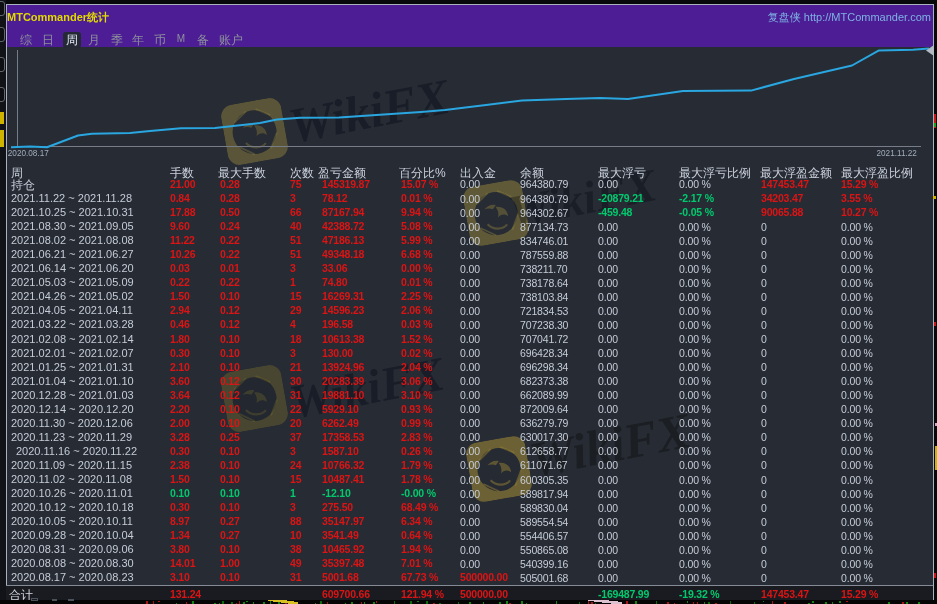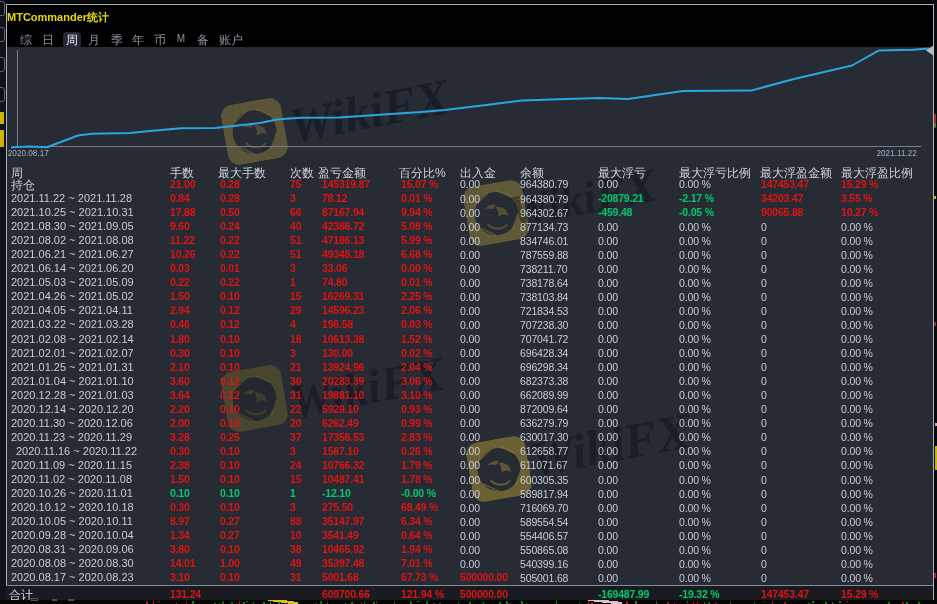--- a/index.html
+++ b/index.html
@@ -1,19 +1,19 @@
 <!DOCTYPE html>
 <html><head><meta charset="utf-8">
 <style>
 html,body{margin:0;padding:0;background:#08090b;width:937px;height:604px;overflow:hidden}
 *{box-sizing:border-box}
 body{position:relative;font-family:"Liberation Sans",sans-serif;-webkit-font-smoothing:antialiased}
 i,b,em{font-style:normal;font-weight:normal;display:block;position:absolute}
 #win{position:absolute;left:6px;top:4px;width:928px;height:597px;border-top:1px solid #a9b2be;border-left:1px solid #a9b2be;border-right:1px solid #a9b2be;background:#262b34}
-#hdr{position:absolute;left:0;top:0;width:100%;height:42px;background:#000000}
+#hdr{position:absolute;left:0;top:0;width:100%;height:42px;background:#4c1d95}
 #title{left:0;top:5px;font-size:11px;font-weight:bold;color:#e3da00;letter-spacing:0}
 #rtitle{right:2px;top:5px;font-size:11px;color:#7fb2e3}
 .mi{top:27px;font-size:12px;color:#8e929b;transform:translateX(-50%)}
 .sel{left:56px;top:27px;width:18px;height:16px;background:#242935;border-radius:3px;color:#e6ecf8;font-size:12px;text-align:center;line-height:16px}
 #chart{position:absolute;left:0;top:42px;width:925px;height:120px}
 .row{position:absolute;left:0;width:937px;height:14px}
 .h{top:0;font-size:12px;color:#ccd2dc}
 .cjk{top:0;font-size:12px;color:#c6ccd6}
 .dt{top:0.5px;font-size:11px;color:#c6ccd6;white-space:nowrap}
 .v{top:1px;font-size:10.5px;letter-spacing:-0.15px;white-space:nowrap}
@@ -48,20 +48,21 @@
 <i class="lbtn" style="top:1px"></i>
     <i class="lbtn" style="top:27px"></i>
 <i class="lbtn" style="top:57px"></i>
     <i class="lbtn" style="top:87px"></i>
 <i style="left:0;top:112px;width:4px;height:12px;background:#cdb400"></i>
 <i style="left:0;top:130px;width:4px;height:17px;background:#cdb400"></i>
 </div>
 <div id="win">
  <div id="hdr">
   <b id="title">MTCommander统计</b>
+  <b id="rtitle">复盘侠 http://MTCommander.com</b>
   <b class="mi" style="left:19px">综</b>
       <b class="mi" style="left:41px">日</b>
       <b class="mi" style="left:87px">月</b>
       <b class="mi" style="left:110px">季</b>
       <b class="mi" style="left:131px">年</b>
       <b class="mi" style="left:153px">币</b>
       <b class="mi" style="left:196px">备</b>
       <b class="mi" style="left:224px">账户</b>
       <b class="mi" style="left:174px;font-size:10px;top:28px">M</b>
       <b class="sel">周</b>
@@ -430,21 +431,21 @@
       <b class="v w" style="left:841px">0.00 %</b>
     </div>
 <div class="row" style="top:500.6px">
       <b class="dt" style="left:11px">2020.10.12 ~ 2020.10.18</b>
       <b class="v r" style="left:170px">0.30</b>
       <b class="v r" style="left:220px">0.10</b>
       <b class="v r" style="left:290px">3</b>
       <b class="v r" style="left:322px">275.50</b>
       <b class="v r" style="left:401px">68.49 %</b>
       <b class="v w" style="left:460px">0.00</b>
-      <b class="v w" style="left:520px">716069.70</b>
+      <b class="v w" style="left:520px">589830.04</b>
       <b class="v w" style="left:598px">0.00</b>
       <b class="v w" style="left:679px">0.00 %</b>
       <b class="v w" style="left:761px">0</b>
       <b class="v w" style="left:841px">0.00 %</b>
     </div>
 <div class="row" style="top:514.6px">
       <b class="dt" style="left:11px">2020.10.05 ~ 2020.10.11</b>
       <b class="v r" style="left:170px">8.97</b>
       <b class="v r" style="left:220px">0.27</b>
       <b class="v r" style="left:290px">88</b>

